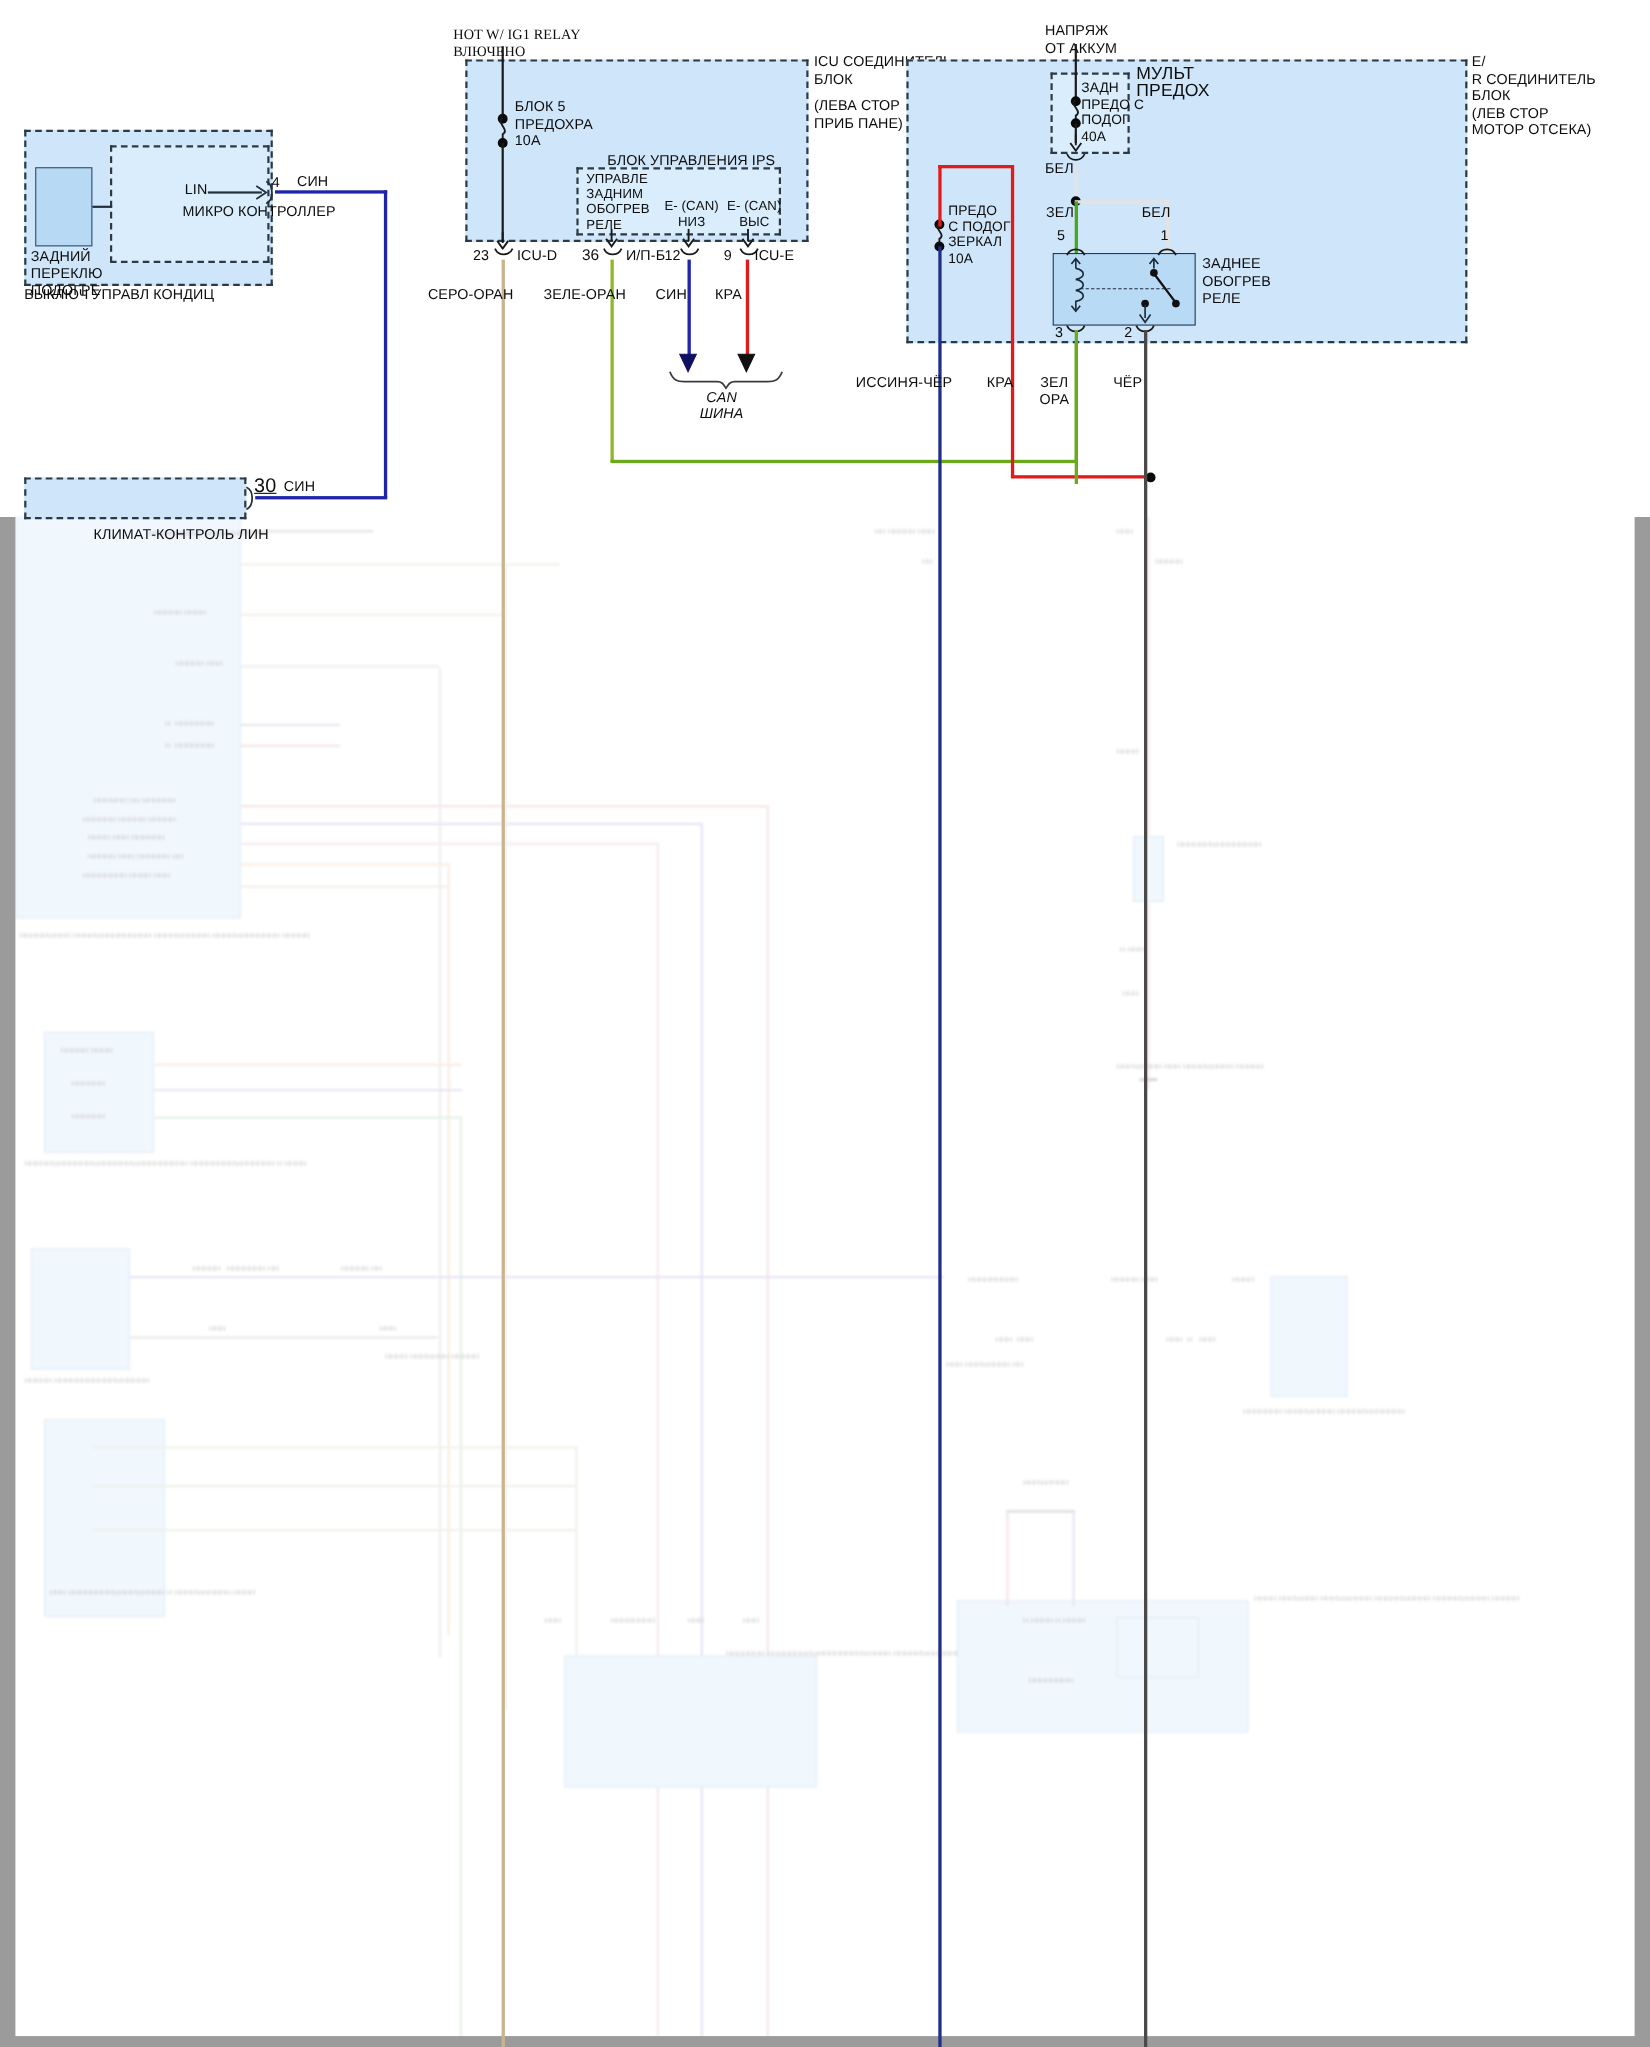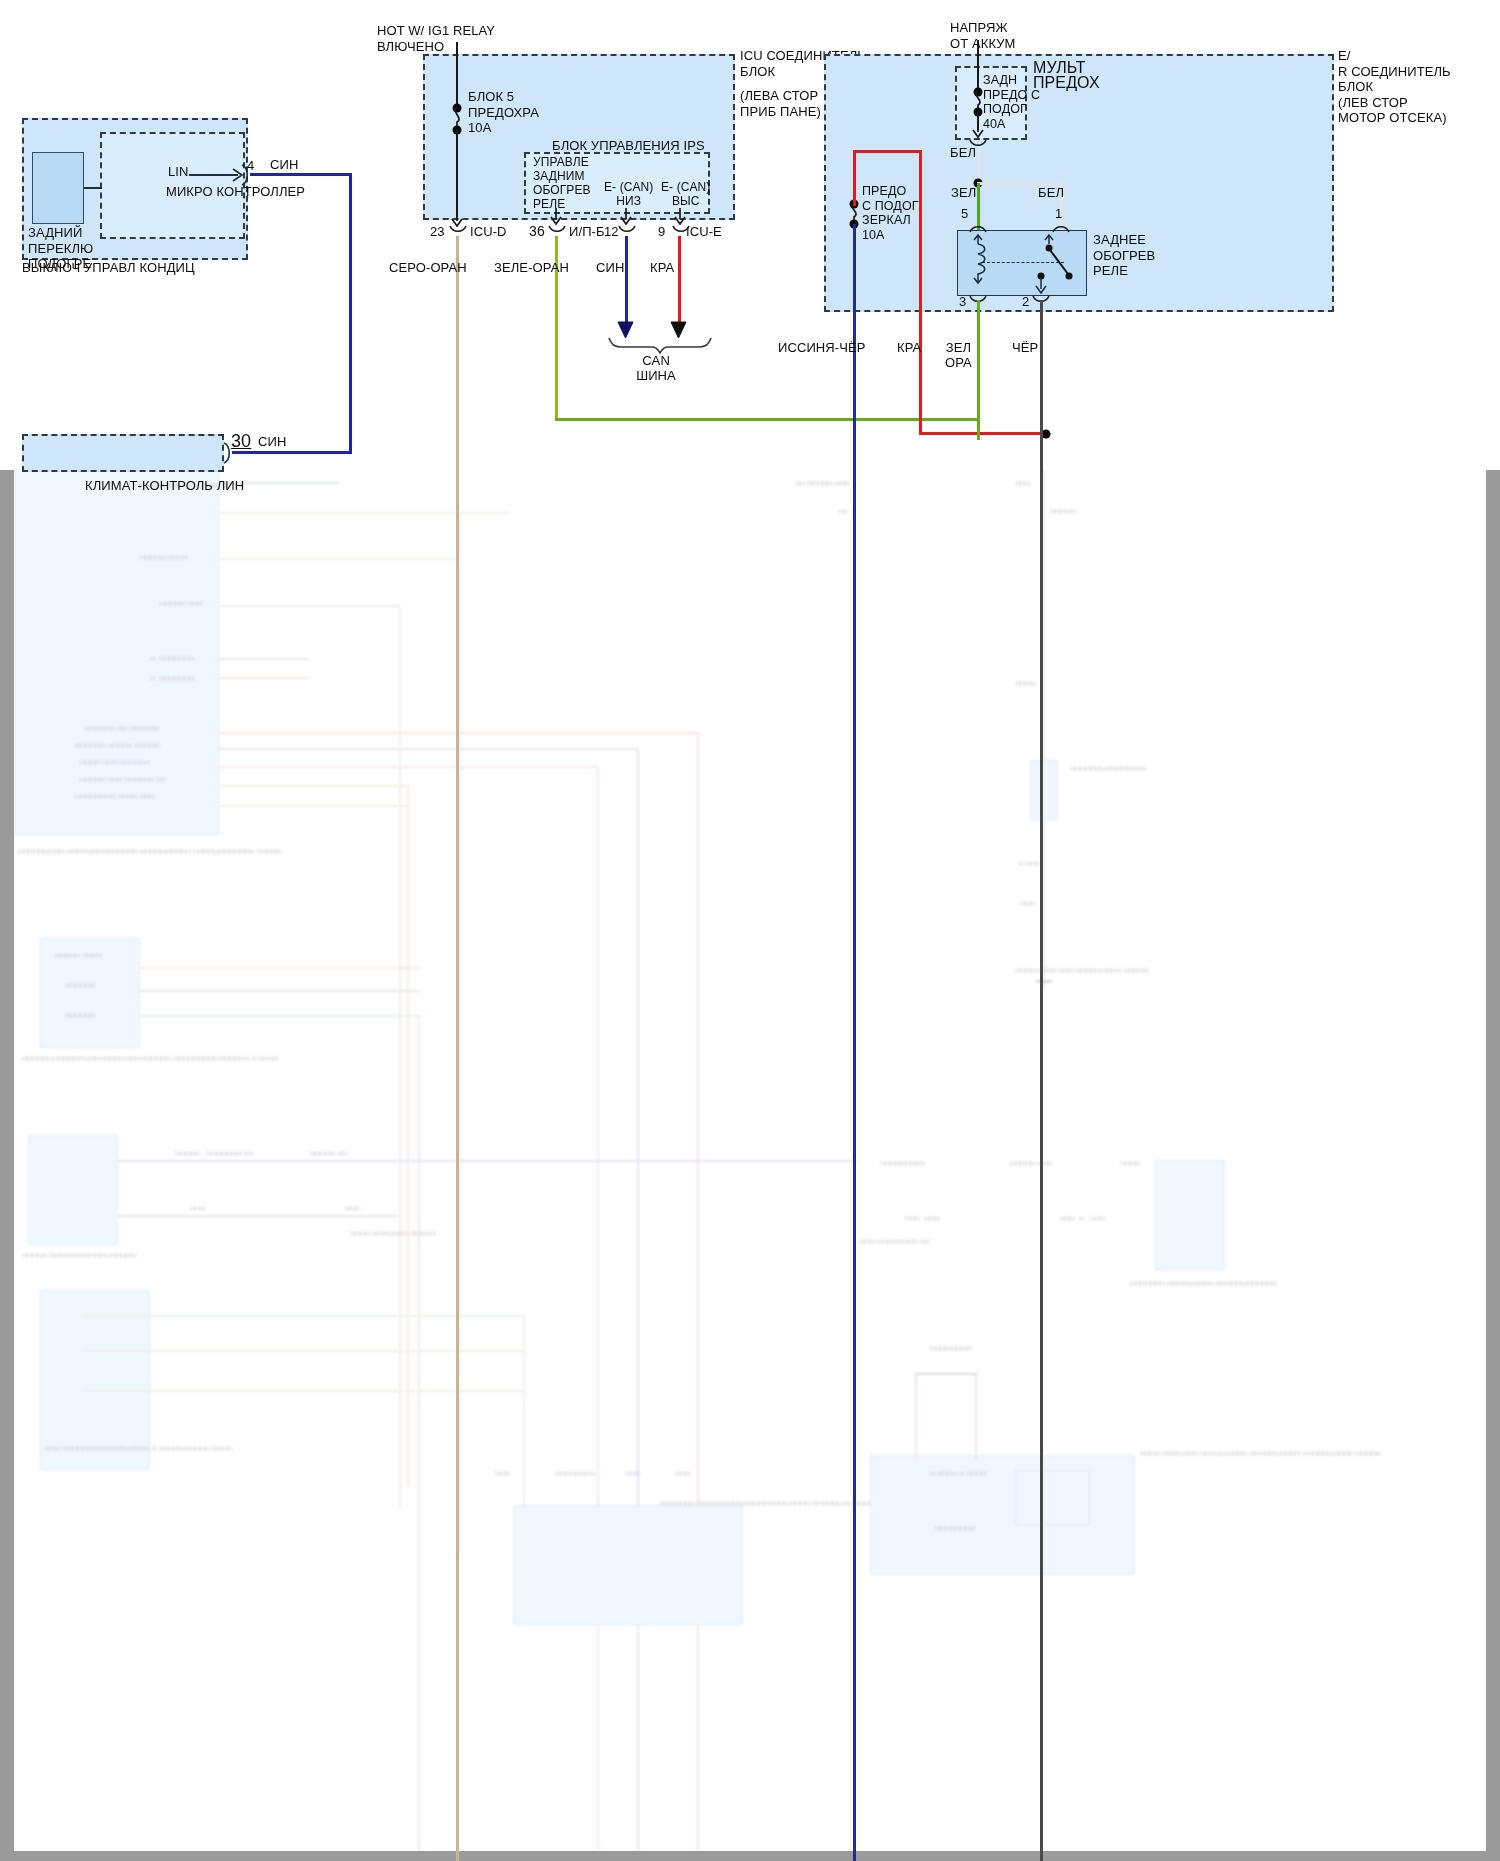--- a/index.html
+++ b/index.html
@@ -3,21 +3,21 @@
 <meta charset="utf-8">
 <title>Wiring Diagram</title>
 <style>
   html,body{margin:0;padding:0;background:#ffffff;}
   body{font-family:"Liberation Sans",sans-serif;}
   #root{position:relative;width:1500px;height:1861px;overflow:hidden;background:#fff;}
 
   
   .abs{position:absolute;}
   .lbl{position:absolute;font-family:"Liberation Sans",sans-serif;font-size:13.5px;color:#0d0d0d;line-height:15.5px;white-space:pre;letter-spacing:.1px;}
-  .lbl.c{text-align:center;transform:translateX(-50%);}
+  .lbl.c{text-align:center;transform:translateX(-50%);font-style:italic;}
 
   
   .dashbox{position:absolute;background:#cfe6fa;border:2px dashed #2b3a45;box-sizing:border-box;}
   .dashbox.light{background:#d9edfc;}
   .solidbox{position:absolute;background:#b9daf5;border:1.6px solid #1d3a5c;box-sizing:border-box;}
   .plainfill2{position:absolute;background:#b7d9f4;border:1.5px solid #2c4d6e;box-sizing:border-box;}
 
   
   .w{position:absolute;}
   .wv{width:2.6px;}
@@ -173,21 +173,21 @@
   <div class="w wh" style="left:232px;top:451px;width:120px;background:#1f24a8;"></div>
 
   <div class="dashbox" style="left:22px;top:434px;width:202px;height:38px;"></div>
   <div class="lbl" style="left:85px;top:448px;font-size:13px;margin-top:30px;">КЛИМАТ-КОНТРОЛЬ ЛИН</div>
   <svg class="abs" style="left:222px;top:441px;" width="12" height="24" viewBox="0 0 12 24">
     <path d="M2 2 C9 5 9 19 2 22" fill="none" stroke="#20303c" stroke-width="1.6"></path>
   </svg>
   <div class="lbl" style="left:231px;top:434px;font-size:18px;text-decoration:underline;">30</div>
   <div class="lbl" style="left:258px;top:434px;font-size:13px;">СИН</div>
 
-  <div class="lbl" style="left:377px;top:23px;font-size:13px;"><span>HOT W/ IG1 RELAY
+  <div class="lbl" style="left:412px;top:23px;font-size:13px;font-family:Liberation Serif, serif;"><span>HOT W/ IG1 RELAY
 ВЛЮЧЕНО</span></div>
   <div class="dashbox" style="left:423px;top:54px;width:312px;height:166px;"></div>
 
   <div class="w wv" style="left:456px;top:42px;height:66px;width:1.8px;background:#1a1a1a;"></div>
   <div class="dot" style="left:457px;top:108px;"></div>
   <svg class="abs" style="left:447px;top:106px;" width="20" height="24" viewBox="0 0 20 24">
     <path d="M10 1 C3 5 17 12 10 16 L10 23" fill="none" stroke="#1a1a1a" stroke-width="1.7"></path>
   </svg>
   <div class="dot" style="left:457px;top:130px;"></div>
   <div class="w wv" style="left:456px;top:130px;height:90px;width:1.8px;background:#1a1a1a;"></div>

